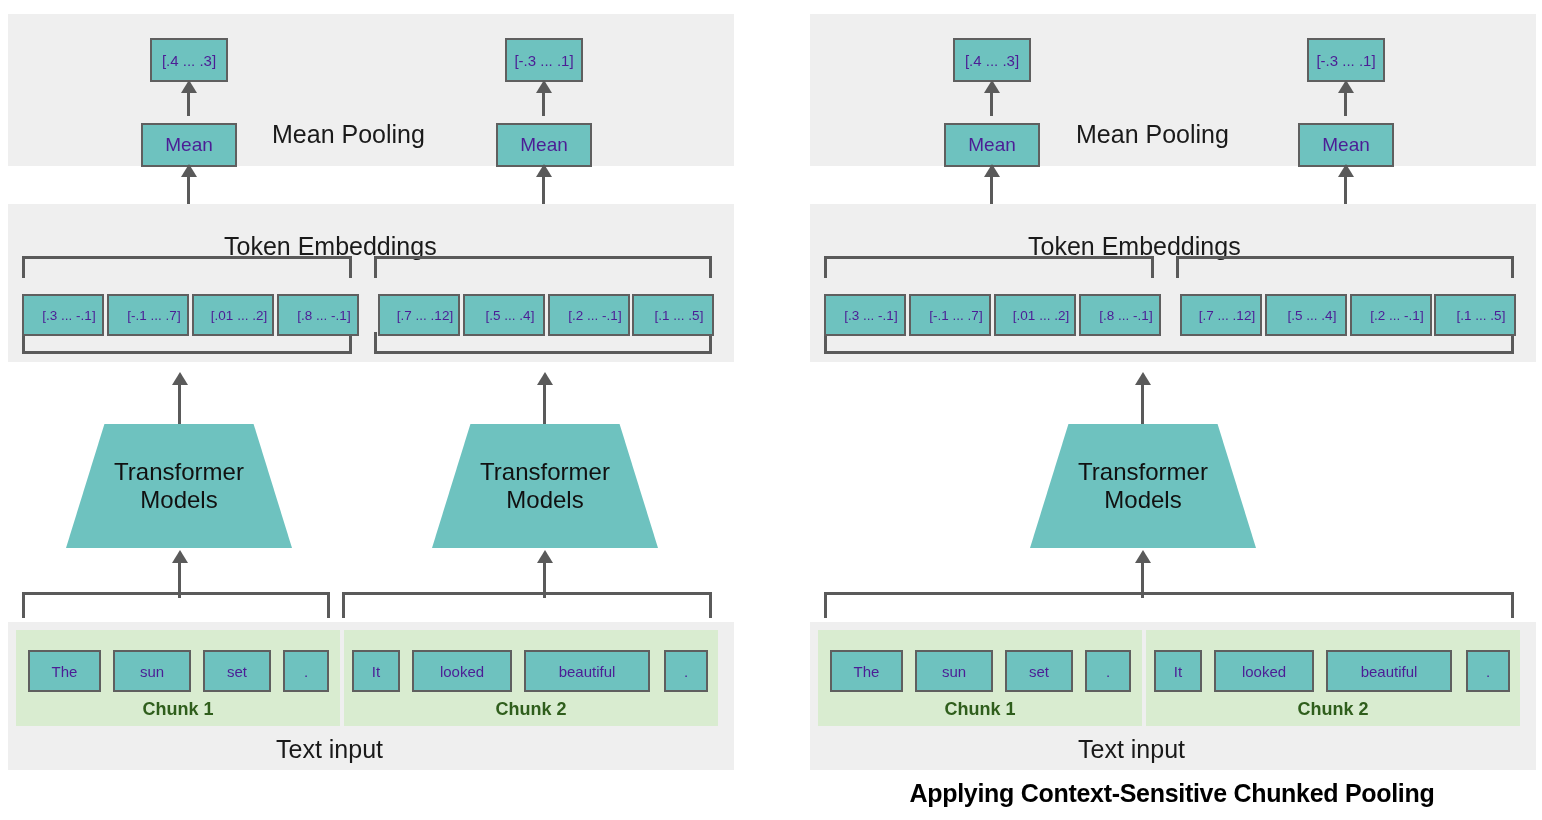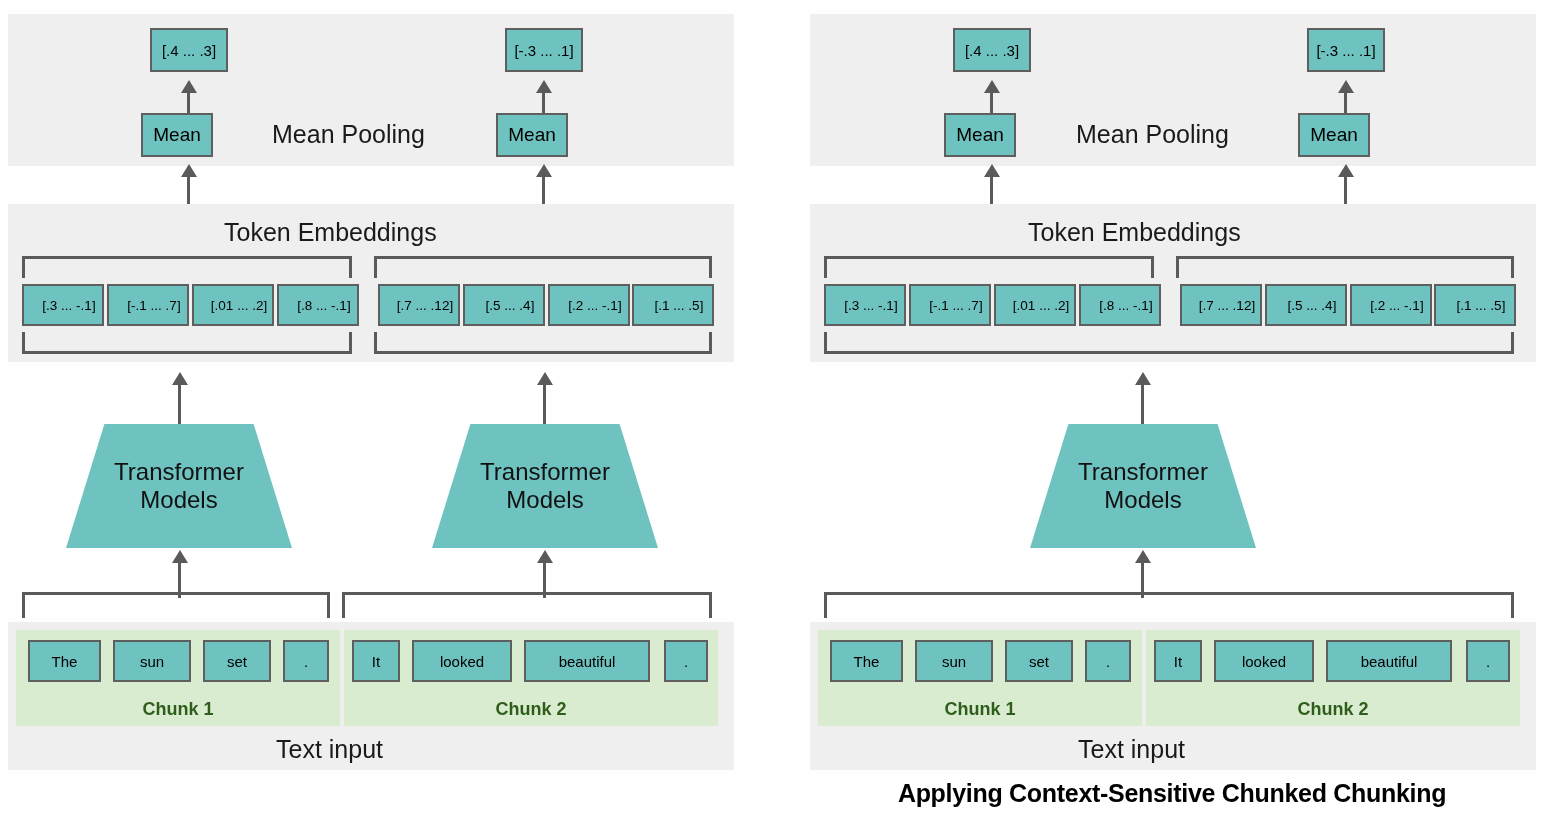--- a/index.html
+++ b/index.html
@@ -25,37 +25,38 @@
   .band-text  { left: 8px;  top: 622px; width: 726px; height: 148px; }
 
   
   .tealbox {
     position: absolute;
     background: #6ec2bf;
     border: 2px solid #5f5f5f;
     display: flex;
     align-items: center;
     justify-content: center;
-    color: #000000;
+    color: #4c1d95;
     white-space: nowrap;
+    margin-top: 10px;
   }
   .outbox  { width: 78px;  height: 44px; font-size: 15px; }
-  .meanbox { width: 72px;  height: 44px; font-size: 19px; }
+  .meanbox { width: 96px;  height: 44px; font-size: 19px; }
   .embbox  { width: 82px;  height: 42px; font-size: 13.5px; padding-left: 12px; }
   .wordbox { height: 42px; font-size: 15px; }
 
   
   .caption {
     position: absolute;
     font-size: 25px;
     color: #1a1a1a;
     white-space: nowrap;
   }
   .caption.pool { top: 120px; }
-  .caption.tok  { top: 218px; text-align: right; }
+  .caption.tok  { top: 232px; text-align: right; }
   .caption.text { top: 735px; }
 
   
   .arrow-line {
     position: absolute;
     width: 3px;
     background: #5a5a5a;
   }
   .arrow-head {
     position: absolute;
@@ -290,17 +291,17 @@
 
     <div class="tealbox wordbox" style="left:28px;  top:640px; width:73px;">The</div>
     <div class="tealbox wordbox" style="left:113px; top:640px; width:78px;">sun</div>
     <div class="tealbox wordbox" style="left:203px; top:640px; width:68px;">set</div>
     <div class="tealbox wordbox" style="left:283px; top:640px; width:46px;">.</div>
     <div class="tealbox wordbox" style="left:352px; top:640px; width:48px;">It</div>
     <div class="tealbox wordbox" style="left:412px; top:640px; width:100px;">looked</div>
     <div class="tealbox wordbox" style="left:524px; top:640px; width:126px;">beautiful</div>
     <div class="tealbox wordbox" style="left:664px; top:640px; width:44px;">.</div>
 
-    <div class="panel-title">Applying Context-Sensitive Chunked Chunking</div>
+    <div class="panel-title">Applying Context-Sensitive Chunked Pooling</div>
   </div>
 
 
 </div>
 
 </body></html>

